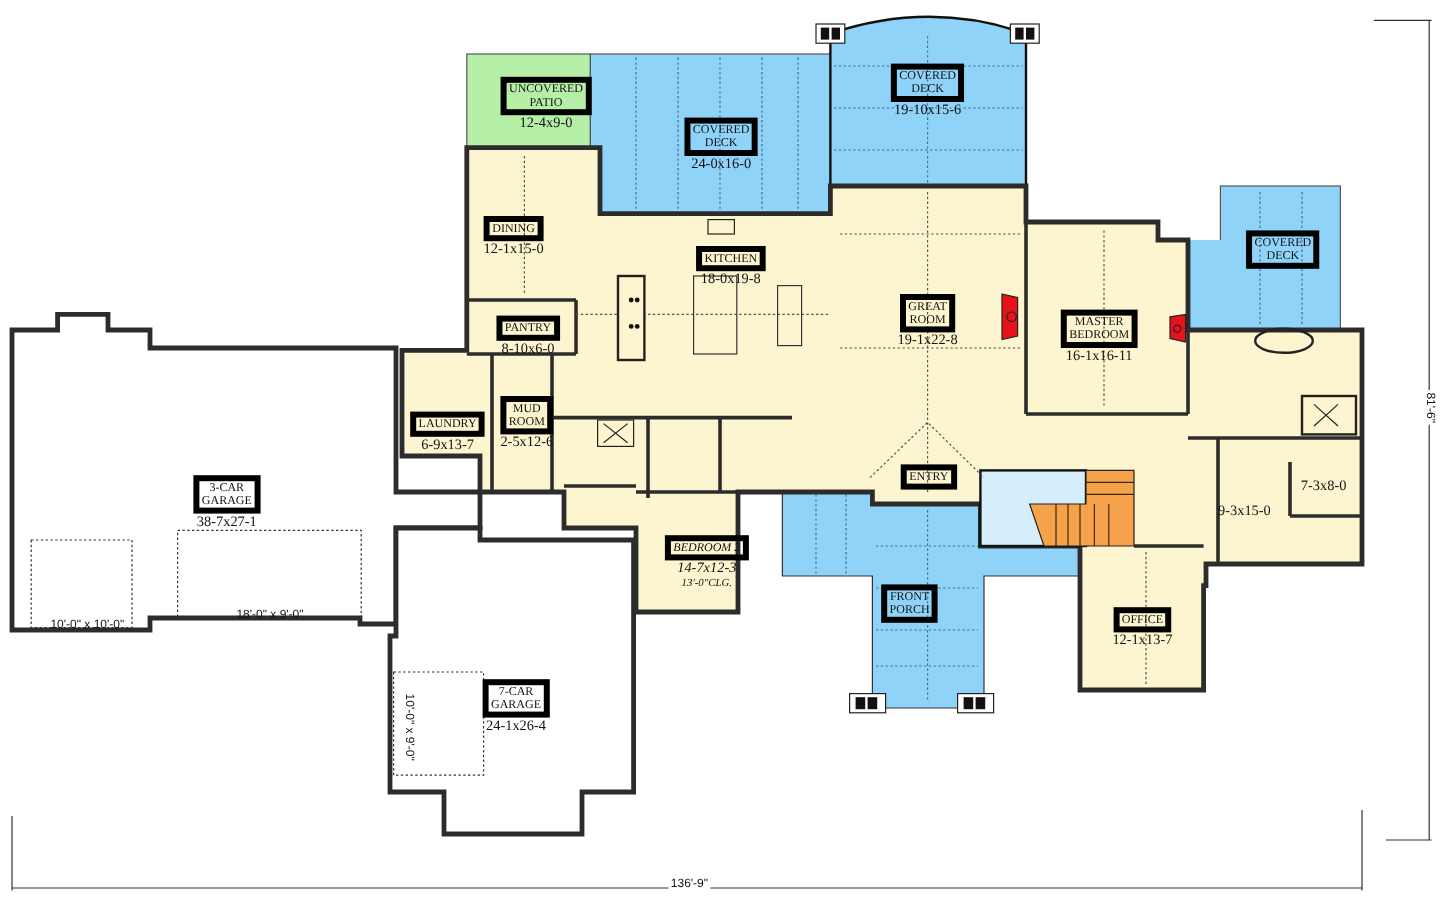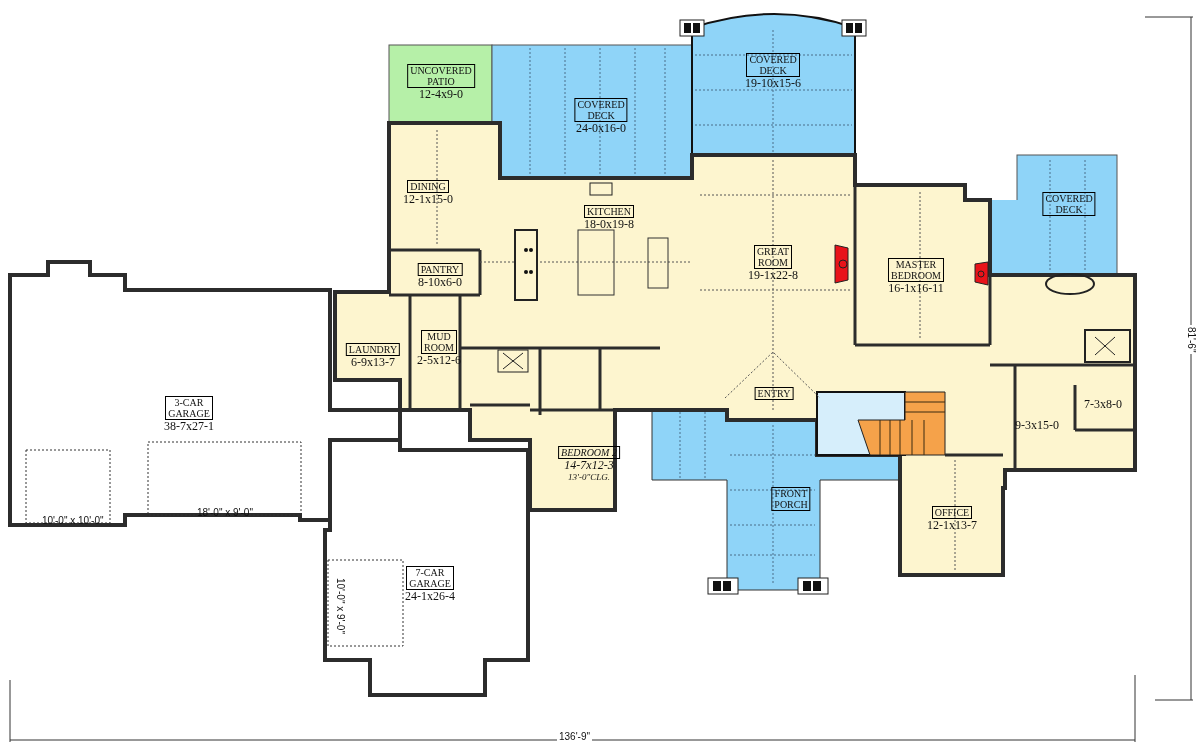--- a/index.html
+++ b/index.html
@@ -1,19 +1,19 @@
 <!DOCTYPE html>
 <html><head>
 <meta charset="utf-8">
 <style>
   html,body{margin:0;padding:0;background:#ffffff;}
   body{width:1200px;height:749px;position:relative;overflow:hidden;font-family:"Liberation Serif","DejaVu Serif",serif;}
   svg#plan{position:absolute;left:0;top:0;}
   .lbl{position:absolute;text-align:center;color:#111;font-size:10px;line-height:11px;transform:translate(-50%,0);white-space:nowrap;}
-  .lbl .box{display:inline-block;border:1px solid #000000;padding:0 2px;line-height:11px;background:transparent;}
+  .lbl .box{display:inline-block;border:5px solid #000000;padding:0 2px;line-height:11px;background:transparent;}
   .lbl .dim{display:block;font-size:12px;margin-top:1px;}
   .lbl .note{display:block;font-size:9px;margin-top:1px;}
   .dimtxt{position:absolute;font-family:"Liberation Sans","DejaVu Sans",sans-serif;font-size:10px;color:#111;white-space:nowrap;}
   .vt{transform:rotate(90deg);transform-origin:left top;}
 </style>
 </head>
 <body>
 
 <svg id="plan" width="1200" height="749" viewBox="0 0 1200 749">
   <defs>
@@ -156,21 +156,21 @@
   <g stroke="#333" stroke-width="1" fill="none">
     <line x1="10" y1="740" x2="1135" y2="740"></line>
     <line x1="10" y1="680" x2="10" y2="742"></line>
       <line x1="1135" y1="675" x2="1135" y2="742"></line>
     <line x1="1191" y1="17" x2="1191" y2="700"></line>
     <line x1="1145" y1="17" x2="1193" y2="17"></line>
       <line x1="1155" y1="700" x2="1193" y2="700"></line>
   </g>
 </svg>
 
-<div class="lbl" style="left:441px;top:64px;">
+<div class="lbl" style="left:441px;top:64px;padding-left:28px;">
   <span class="box"><span>UNCOVERED</span><br><span>PATIO</span></span>
   <span class="dim">12-4x9-0</span>
 </div>
 <div class="lbl" style="left:601px;top:98px;">
   <span class="box"><span>COVERED</span><br><span>DECK</span></span>
   <span class="dim">24-0x16-0</span>
 </div>
 <div class="lbl" style="left:773px;top:53px;">
   <span class="box"><span>COVERED</span><br><span>DECK</span></span>
   <span class="dim">19-10x15-6</span>
@@ -215,21 +215,21 @@
   <span class="dim">24-1x26-4</span>
 </div>
 <div class="lbl" style="left:589px;top:446px;font-style:italic;">
   <span class="box">BEDROOM 2</span>
   <span class="dim">14-7x12-3</span>
   <span class="note">13'-0"CLG.</span>
 </div>
 <div class="lbl" style="left:774px;top:387px;">
   <span class="box">ENTRY</span>
 </div>
-<div class="lbl" style="left:773px;top:487px;padding-left:36px;">
+<div class="lbl" style="left:740px;top:487px;padding-left:36px;">
   <span class="box"><span>FRONT</span><br><span>PORCH</span></span>
 </div>
 <div class="lbl" style="left:952px;top:506px;">
   <span class="box">OFFICE</span>
   <span class="dim">12-1x13-7</span>
 </div>
 <div class="lbl" style="left:1037px;top:419px;">
   <span class="dim">9-3x15-0</span>
 </div>
 <div class="lbl" style="left:1103px;top:398px;">

